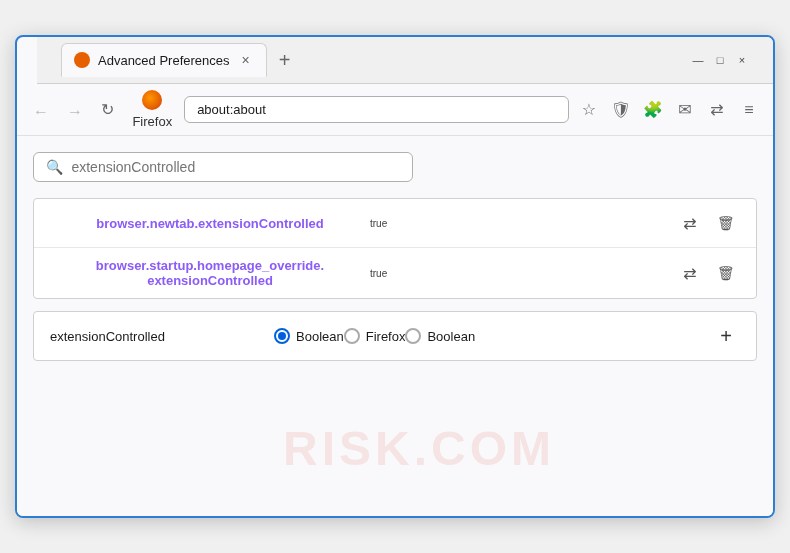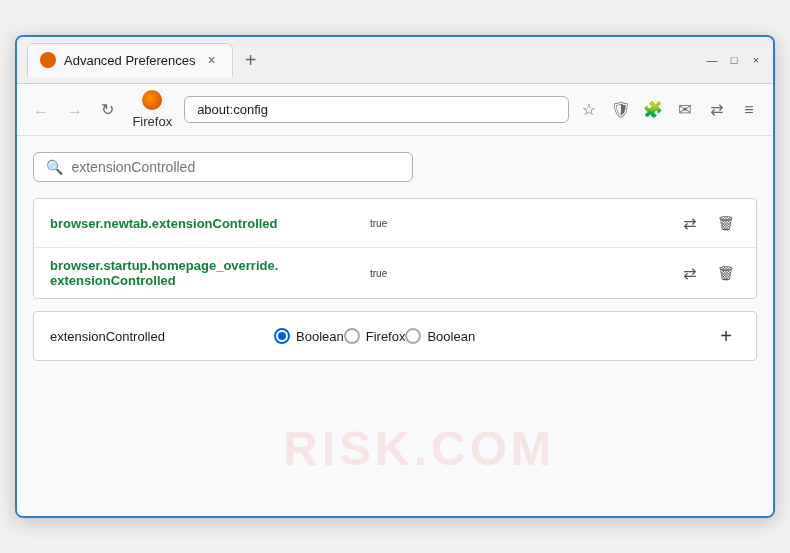--- a/index.html
+++ b/index.html
@@ -21,23 +21,24 @@
       border-radius: 8px;
       box-shadow: 0 4px 20px rgba(0,0,0,0.2);
       overflow: hidden;
     }
 
     
     .title-bar {
       background: #f0f0f0;
       display: flex;
       align-items: center;
-      padding: 6px 10px;
+      padding: 6px 24px;
       border-bottom: 1px solid #d0d0d0;
       gap: 4px;
+      margin-left: 20px;
     }
 
     .tab-active {
       background: #f9f9fb;
       border: 1px solid #d0d0d0;
       border-bottom: 1px solid #f9f9fb;
       border-radius: 6px 6px 0 0;
       padding: 6px 12px;
       display: flex;
       align-items: center;
@@ -257,22 +258,23 @@
       border-bottom: 1px solid #e8e8e8;
     }
 
     .result-row:last-child {
       border-bottom: none;
     }
 
     .result-name {
       font-size: 13px;
       font-weight: bold;
-      color: #15803d;
+      color: #8b5cf6;
       flex: 0 0 320px;
+      text-align: center;
     }
 
     .result-value {
       font-size: 10px;
       color: #404040;
       flex: 1;
     }
 
     .result-actions {
       display: flex;
@@ -390,21 +392,21 @@
 
   <div class="nav-bar">
     <button class="nav-btn disabled">←</button>
     <button class="nav-btn disabled">→</button>
     <button class="nav-btn">↻</button>
     <div class="firefox-logo">
       <div class="firefox-icon"></div>
       <span class="firefox-text">Firefox</span>
     </div>
     <div class="address-bar">
-      <span>about:config</span>
+      <span>about:about</span>
     </div>
     <div class="nav-icons">
       <div class="nav-icon-btn">☆</div>
       <div class="nav-icon-btn">🛡</div>
       <div class="nav-icon-btn">🧩</div>
       <div class="nav-icon-btn">✉</div>
       <div class="nav-icon-btn">⇄</div>
       <div class="nav-icon-btn">≡</div>
     </div>
   </div>

